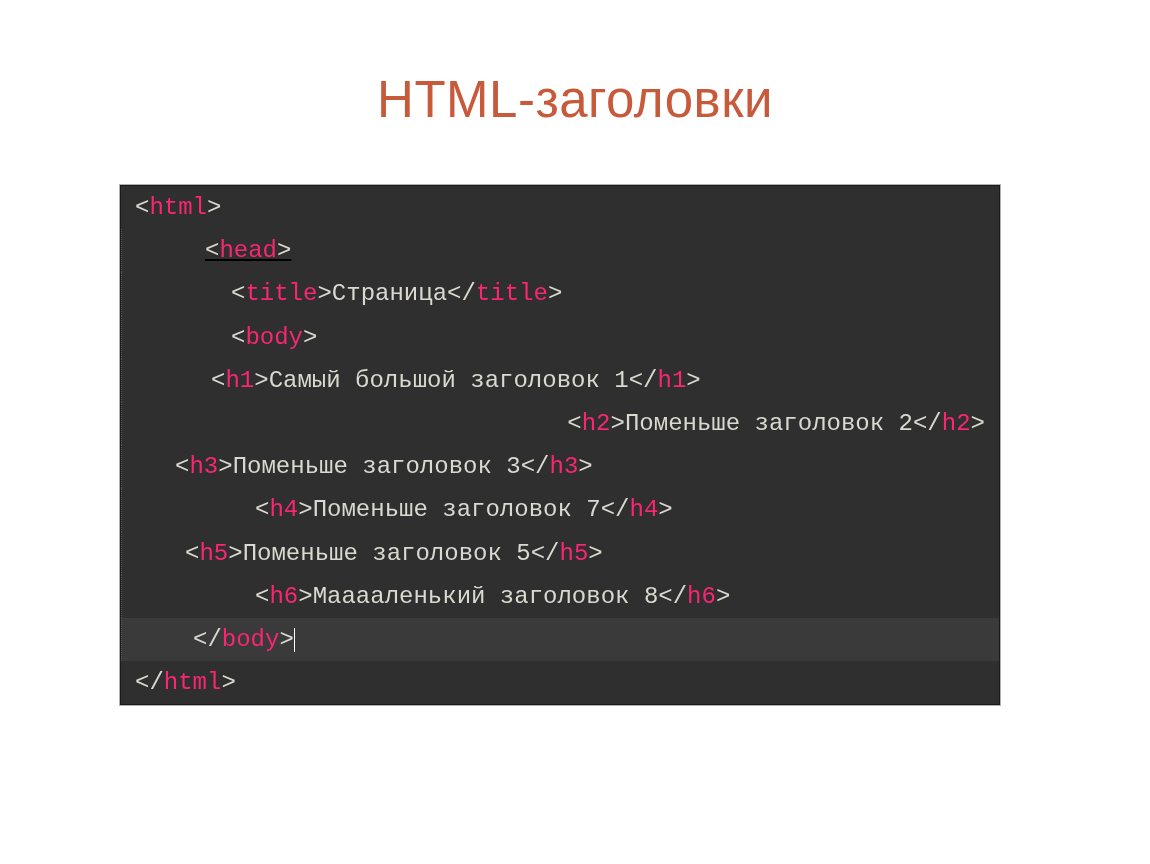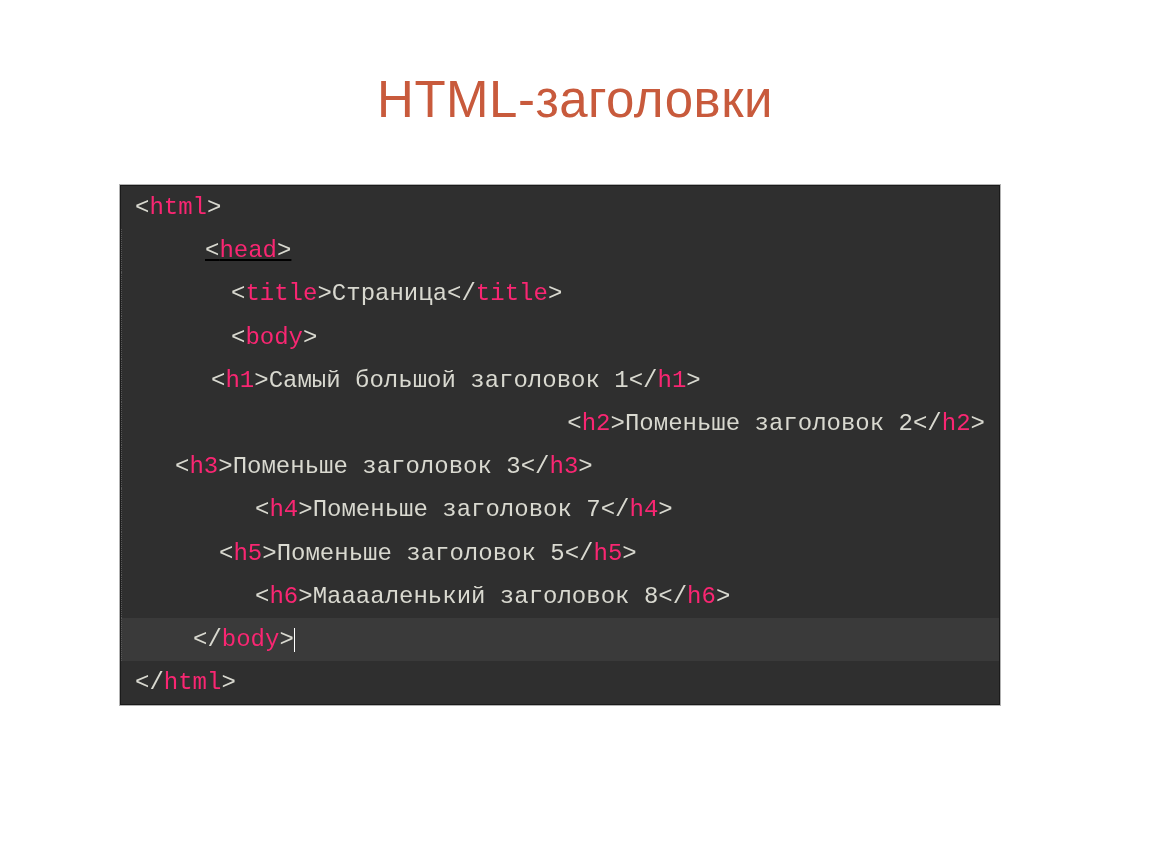--- a/index.html
+++ b/index.html
@@ -76,18 +76,18 @@
   <h1 class="slide-title">HTML-заголовки</h1>
   <div class="editor" id="editor">
       <div class="line" style="padding-left: 14px;"><span class="br">&lt;</span><span class="tag">html</span><span class="br">&gt;</span></div>
       <div class="line" style="padding-left: 84px; text-decoration: underline;"><span class="guide g1"></span><span class="br">&lt;</span><span class="tag">head</span><span class="br">&gt;</span></div>
       <div class="line" style="padding-left: 110px;"><span class="guide g1"></span><span class="guide g2"></span><span class="br">&lt;</span><span class="tag">title</span><span class="br">&gt;</span><span class="txt">Страница</span><span class="br">&lt;/</span><span class="tag">title</span><span class="br">&gt;</span></div>
       <div class="line" style="padding-left: 110px;"><span class="guide g1"></span><span class="br">&lt;</span><span class="tag">body</span><span class="br">&gt;</span></div>
       <div class="line" style="padding-left: 90px;"><span class="guide g1"></span><span class="guide g2"></span><span class="br">&lt;</span><span class="tag">h1</span><span class="br">&gt;</span><span class="txt">Самый большой заголовок 1</span><span class="br">&lt;/</span><span class="tag">h1</span><span class="br">&gt;</span></div>
       <div class="line" style="padding-left: 118px; text-align: right;"><span class="guide g1"></span><span class="guide g2"></span><span class="br">&lt;</span><span class="tag">h2</span><span class="br">&gt;</span><span class="txt">Поменьше заголовок 2</span><span class="br">&lt;/</span><span class="tag">h2</span><span class="br">&gt;</span></div>
       <div class="line" style="padding-left: 54px;"><span class="guide g1"></span><span class="guide g2"></span><span class="br">&lt;</span><span class="tag">h3</span><span class="br">&gt;</span><span class="txt">Поменьше заголовок 3</span><span class="br">&lt;/</span><span class="tag">h3</span><span class="br">&gt;</span></div>
       <div class="line" style="padding-left: 134px;"><span class="guide g1"></span><span class="guide g2"></span><span class="br">&lt;</span><span class="tag">h4</span><span class="br">&gt;</span><span class="txt">Поменьше заголовок 7</span><span class="br">&lt;/</span><span class="tag">h4</span><span class="br">&gt;</span></div>
-      <div class="line" style="padding-left: 98px;"><span class="guide g1"></span><span class="guide g2"></span><span class="br">&lt;</span><span class="tag">h5</span><span class="br">&gt;</span><span class="txt">Поменьше заголовок 5</span><span class="br">&lt;/</span><span class="tag">h5</span><span class="br">&gt;</span></div>
+      <div class="line" style="padding-left: 64px;"><span class="guide g1"></span><span class="guide g2"></span><span class="br">&lt;</span><span class="tag">h5</span><span class="br">&gt;</span><span class="txt">Поменьше заголовок 5</span><span class="br">&lt;/</span><span class="tag">h5</span><span class="br">&gt;</span></div>
       <div class="line" style="padding-left: 134px;"><span class="guide g1"></span><span class="guide g2"></span><span class="br">&lt;</span><span class="tag">h6</span><span class="br">&gt;</span><span class="txt">Мааааленький заголовок 8</span><span class="br">&lt;/</span><span class="tag">h6</span><span class="br">&gt;</span></div>
       <div class="line hl" style="padding-left: 72px; font-family: Liberation Mono, monospace;"><span class="guide g1"></span><span class="br">&lt;/</span><span class="tag">body</span><span class="br">&gt;</span><span class="caret"></span></div>
       <div class="line" style="padding-left: 14px;"><span class="br">&lt;/</span><span class="tag">html</span><span class="br">&gt;</span></div>
     </div>
 </div>
 
 </body></html>

